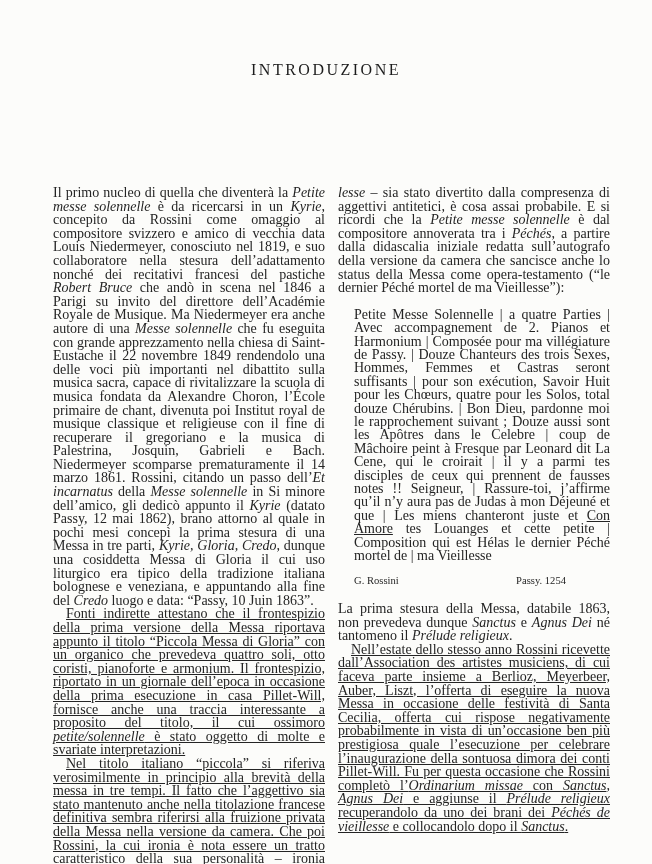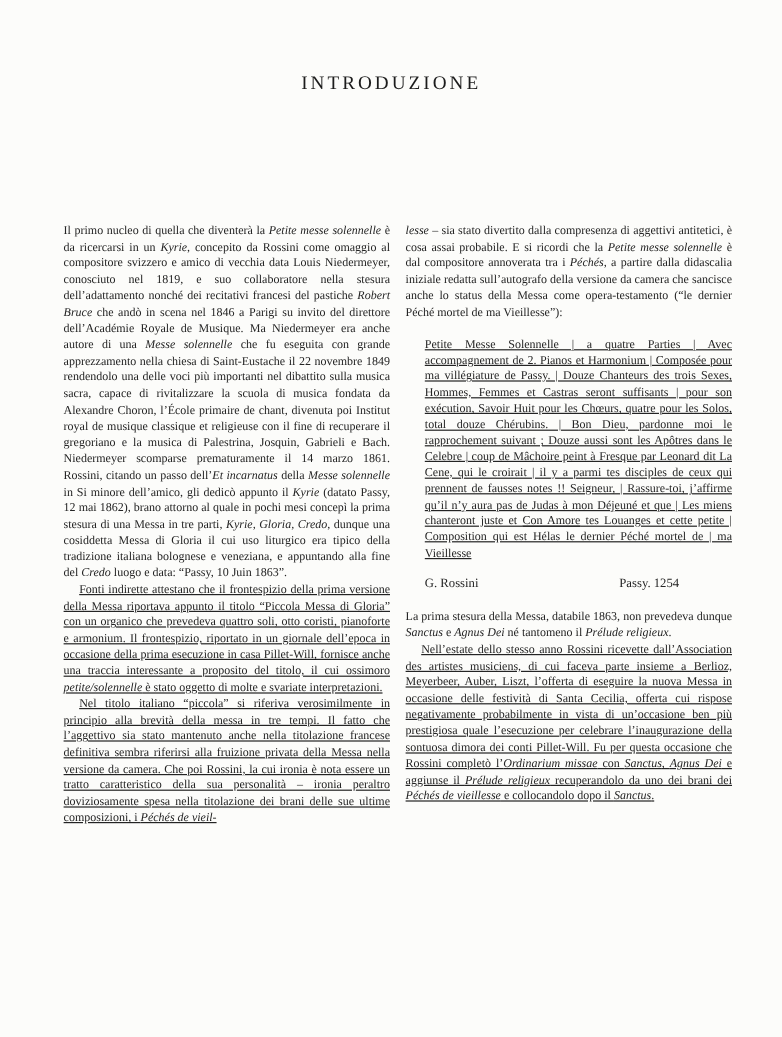--- a/index.html
+++ b/index.html
@@ -27,32 +27,31 @@
   .columns{
     position:absolute;
     top:186px;left:53px;
     width:557px;
     display:flex;
     gap:13px;
   }
   .col{width:272px;}
   p.body{
     margin:0;
-    font-size:10px;
+    font-size:14px;
     line-height:13.6px;
     text-align:justify;
     hyphens:none;
   }
   p.body.indent{text-indent:13px;text-decoration:underline;}
   p.quote{
     margin:13px 0 1px 16px;
-    font-size:10px;
+    font-size:14px;
     line-height:13.4px;
     text-align:justify;
-    text-decoration:underline;
   }
   .sig{
     display:flex;
     justify-content:space-between;
     margin:12px 0 14px 16px;
     padding-right:44px;
     font-size:10.6px;
     line-height:13.6px;
   }
   i{font-style:italic;}

